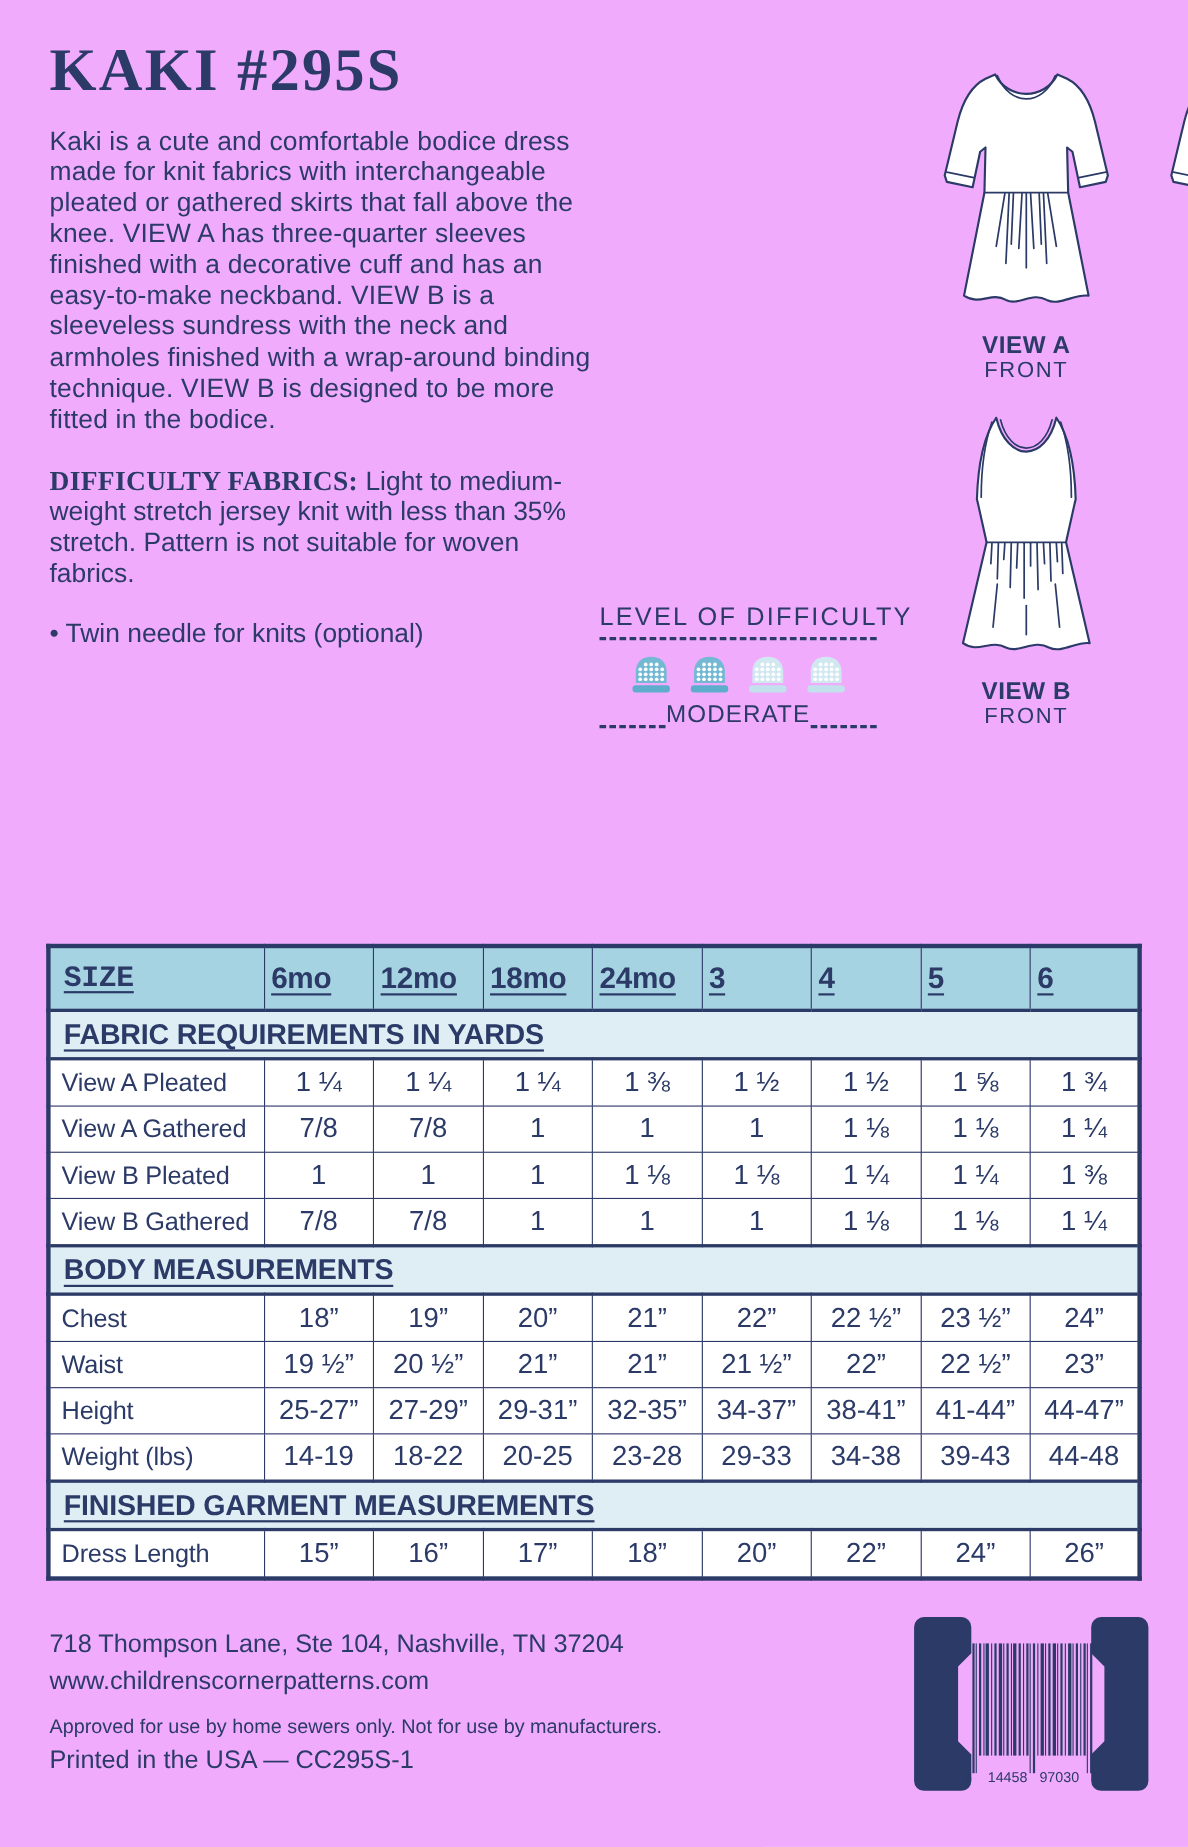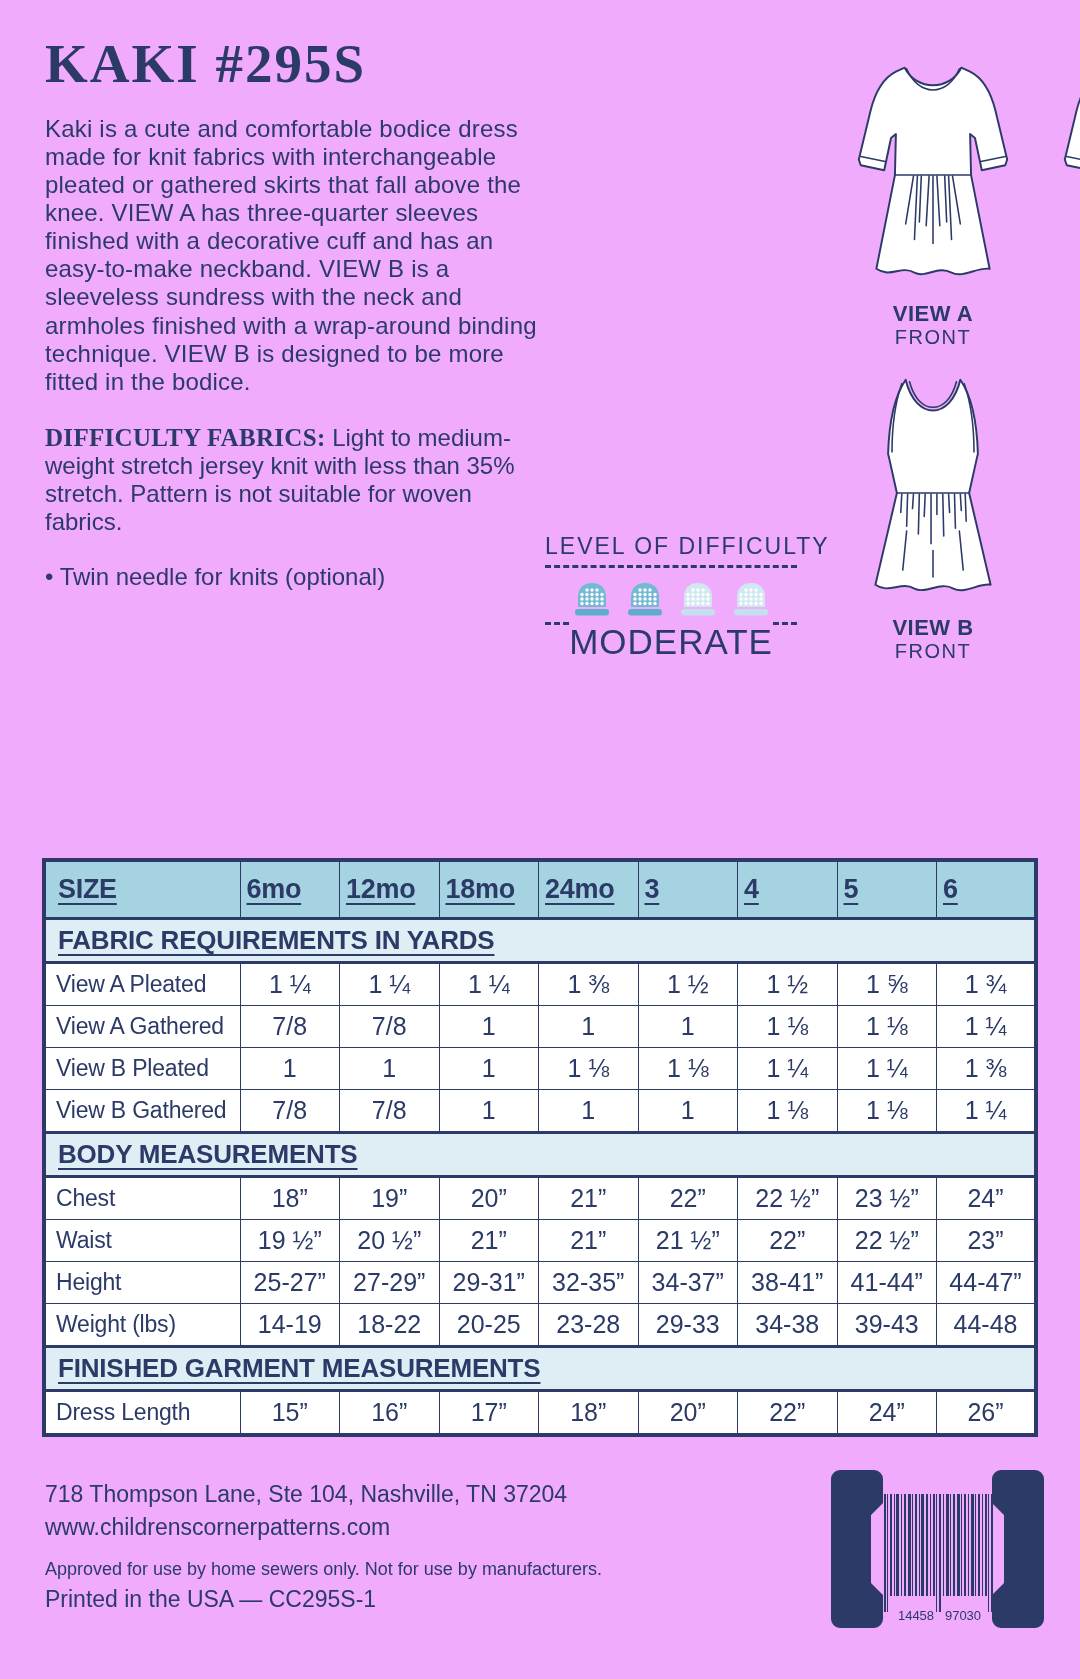--- a/index.html
+++ b/index.html
@@ -31,41 +31,41 @@
   .difficulty{width:252px;align-self:flex-end;margin-right:43px;text-align:center;}
   .diff-heading{font-size:23px;letter-spacing:2px;white-space:nowrap;}
   .diff-underline{border-top:3px dashed var(--navy);margin-top:5px;}
   .thimbles{display:flex;justify-content:center;gap:9px;margin:12px 0 4px 0;}
   .thimble{width:44px;height:38px;}
   .thimble .dots circle{fill:#fff;}
   .thimble.filled .dome{fill:var(--thimble-filled);}
   .thimble.filled .base{fill:var(--thimble-filled-base);}
   .thimble.pale .dome{fill:var(--thimble-pale);}
   .thimble.pale .base{fill:var(--thimble-pale-base);}
-  .diff-label-row{display:flex;align-items:flex-start;font-size:35px;letter-spacing:1px;}
+  .diff-label-row{display:flex;align-items:flex-end;font-size:22px;letter-spacing:1px;}
   .diff-dash{flex:1;border-top:3px dashed var(--navy);}
 
   
   .dress-grid{margin-top:20px;display:grid;grid-template-columns:1fr 1fr;column-gap:20px;row-gap:22px;justify-items:center;}
   figure{margin:0;text-align:center;}
   .dress{width:186px;height:244px;display:block;margin:0 auto;}
   .dress .fill{fill:#fff;stroke:var(--navy);stroke-width:2;stroke-linejoin:round;}
   .dress .line{fill:none;stroke:var(--navy);stroke-width:1.6;stroke-linecap:round;}
   figcaption{margin-top:2px;line-height:1.1;}
   .view-name{font-weight:700;font-size:22px;letter-spacing:0.5px;display:block;}
   .view-pos{font-size:20px;letter-spacing:1.5px;display:block;}
 
   
   .size-table-wrap{position:absolute;left:42px;top:858px;width:996px;}
   table.size-table{border-collapse:collapse;width:100%;border:4px solid var(--navy);table-layout:fixed;}
   table.size-table th,table.size-table td{border:1.5px solid var(--navy);}
   tr.head-row th{background:var(--table-header);font-size:27px;font-weight:700;letter-spacing:-0.3px;
     padding:12px 6px;text-align:left;border-bottom:3px solid var(--navy);
     text-decoration:underline;text-underline-offset:5px;text-decoration-thickness:2px;}
-  tr.head-row th.label-col{text-align:left;padding-left:12px;}
+  tr.head-row th.label-col{text-align:left;padding-left:12px;font-family:Liberation Mono, monospace;}
   col.c-label{width:196px;}
   tr.section-row td{background:var(--table-band);font-size:26px;font-weight:700;letter-spacing:-0.2px;
     padding:5px 6px 5px 12px;text-align:left;border-top:3px solid var(--navy);border-bottom:3px solid var(--navy);
     text-decoration:underline;text-underline-offset:5px;text-decoration-thickness:2px;}
   tr.data-row td{font-size:25px;text-align:center;padding:6px 2px;background:#fff;}
   tr.data-row td.label-col{text-align:left;padding-left:10px;font-size:23px;letter-spacing:-0.2px;}
 
   
   .footer-left{position:absolute;left:45px;top:1478px;width:660px;font-size:23px;line-height:1.42;}
   .footer-left .company{font-weight:700;}

